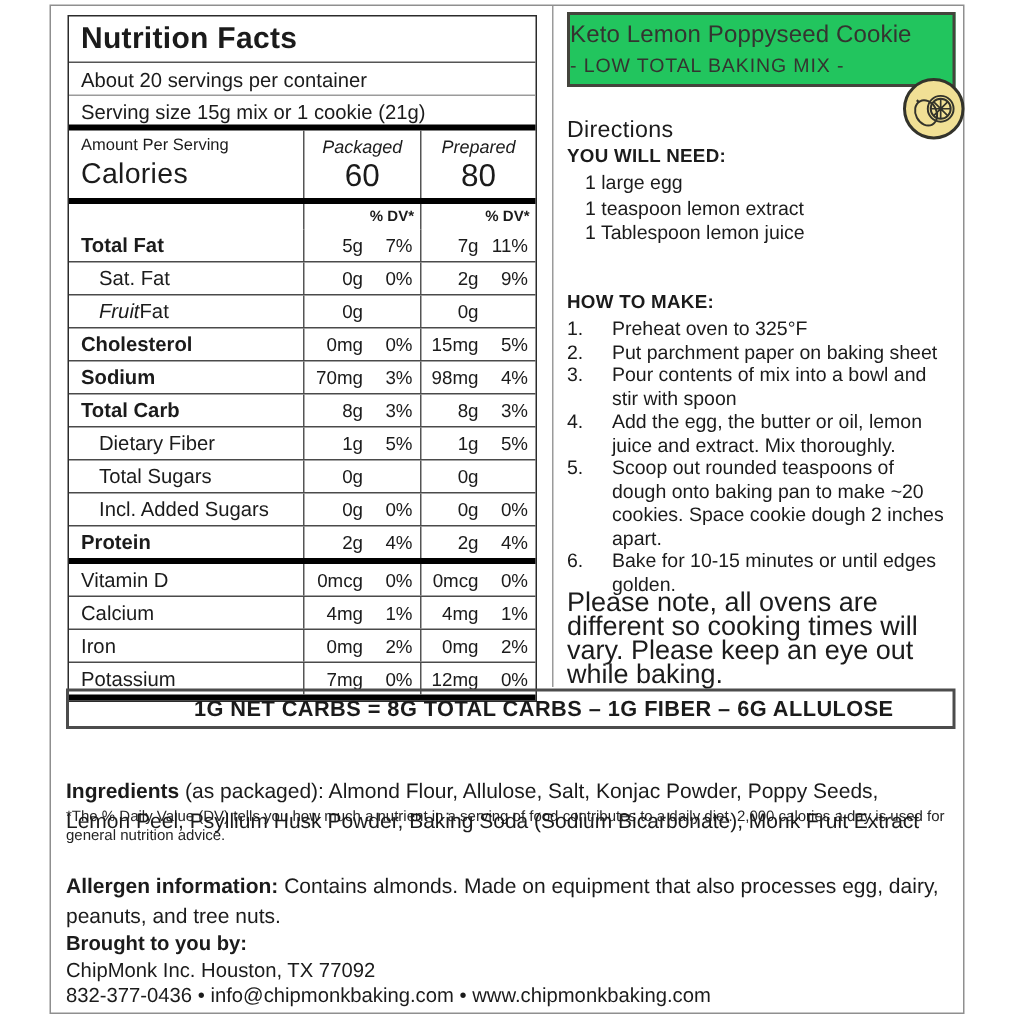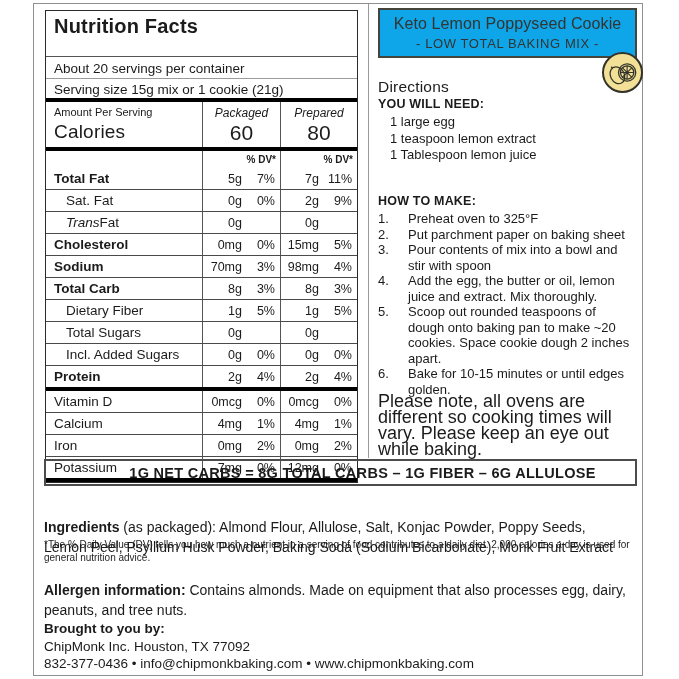--- a/index.html
+++ b/index.html
@@ -8,21 +8,21 @@
     font-family:"Liberation Sans", sans-serif;color:#1b1b1b;
     -webkit-font-smoothing:antialiased;overflow:hidden;
   }
   .abs{position:absolute;box-sizing:border-box;}
   
   .frame{left:33px;top:3px;width:610px;height:673px;border:1px solid #8f8f8f;}
   .col-divider{left:368px;top:4px;width:1px;height:454px;background:#9a9a9a;}
 
   
   .nf-box{left:45px;top:10px;width:313px;border:1px solid #2b2b2b;background:#fff;}
-  .nf-title{font-size:20px;font-weight:bold;letter-spacing:.2px;padding:4px 8px 18px;border-bottom:1px solid #555;}
+  .nf-title{font-size:20px;font-weight:bold;letter-spacing:.2px;padding:4px 8px 3px;border-bottom:1px solid #555;}
   .nf-serv1{font-size:13.5px;padding:4px 8px 2px;border-bottom:1px solid #9b9b9b;height:22px;box-sizing:border-box;}
   .nf-serv2{font-size:13.5px;padding:3px 8px 2px;height:19px;box-sizing:border-box;}
   .bar{height:4px;background:#000;}
   .grid3{display:grid;grid-template-columns:157px 78px 76px;}
   .cal-band{height:45px;}
   .cal-left{padding:4px 0 0 8px;border-right:1px solid #555;}
   .aps{font-size:11px;font-weight:normal;}
   .cal-word{font-size:19px;font-weight:normal;margin-top:3px;letter-spacing:.2px;}
   .cal-col{text-align:center;padding-top:4px;}
   .cal-col.mid{border-right:1px solid #555;}
@@ -38,22 +38,22 @@
   .nrow.thick-top{border-top:4px solid #000;height:21px;}
   .nlabel{font-size:13.5px;padding-left:8px;border-right:1px solid #555;height:21px;display:flex;align-items:center;}
   .nlabel.b{font-weight:bold;}
   .nlabel.ind{padding-left:20px;}
   .nvals{display:flex;align-items:center;height:21px;font-size:12.5px;}
   .nvals.mid{border-right:1px solid #555;}
   .amt{flex:1;text-align:right;}
   .dvv{width:33px;text-align:right;padding-right:5px;}
 
   
-  .title-box{left:378px;top:8px;width:259px;height:50px;background:#0ea5e9;border:2px solid #44443c;
-             text-align:center;color:#343430;}
+  .title-box{left:378px;top:8px;width:259px;height:50px;background:#22c55e;border:2px solid #44443c;
+             color:#343430;}
   .title-line1{font-size:16px;margin-top:5px;letter-spacing:.1px;}
   .title-line2{font-size:13px;margin-top:3px;letter-spacing:.6px;}
   .lemon-badge{left:602px;top:52px;width:41px;height:41px;border-radius:50%;background:#f1e095;
                border:2px solid #33332b;display:flex;align-items:center;justify-content:center;}
   .dir-heading{left:378px;top:78px;font-size:15.5px;letter-spacing:.2px;}
   .sec-heading{font-size:12.5px;font-weight:bold;letter-spacing:.2px;}
   .ywn-head{left:378px;top:97px;}
   .ywn-list{left:390px;top:114px;width:246px;font-size:13px;line-height:16.5px;}
   .htm-head{left:378px;top:194px;}
   .steps{left:378px;top:211px;width:256px;}
@@ -123,21 +123,21 @@
         <div class="nvals mid">
           <span class="amt">0g</span>
           <span class="dvv">0%</span>
         </div>
         <div class="nvals">
           <span class="amt">2g</span>
           <span class="dvv">9%</span>
         </div>
       </div>
       <div class="nrow">
-        <div class="nlabel ind"><i>Trans</i> Fat</div>
+        <div class="nlabel ind"><i>Fruit</i> Fat</div>
         <div class="nvals mid">
           <span class="amt">0g</span>
           <span class="dvv"></span>
         </div>
         <div class="nvals">
           <span class="amt">0g</span>
           <span class="dvv"></span>
         </div>
       </div>
       <div class="nrow">

